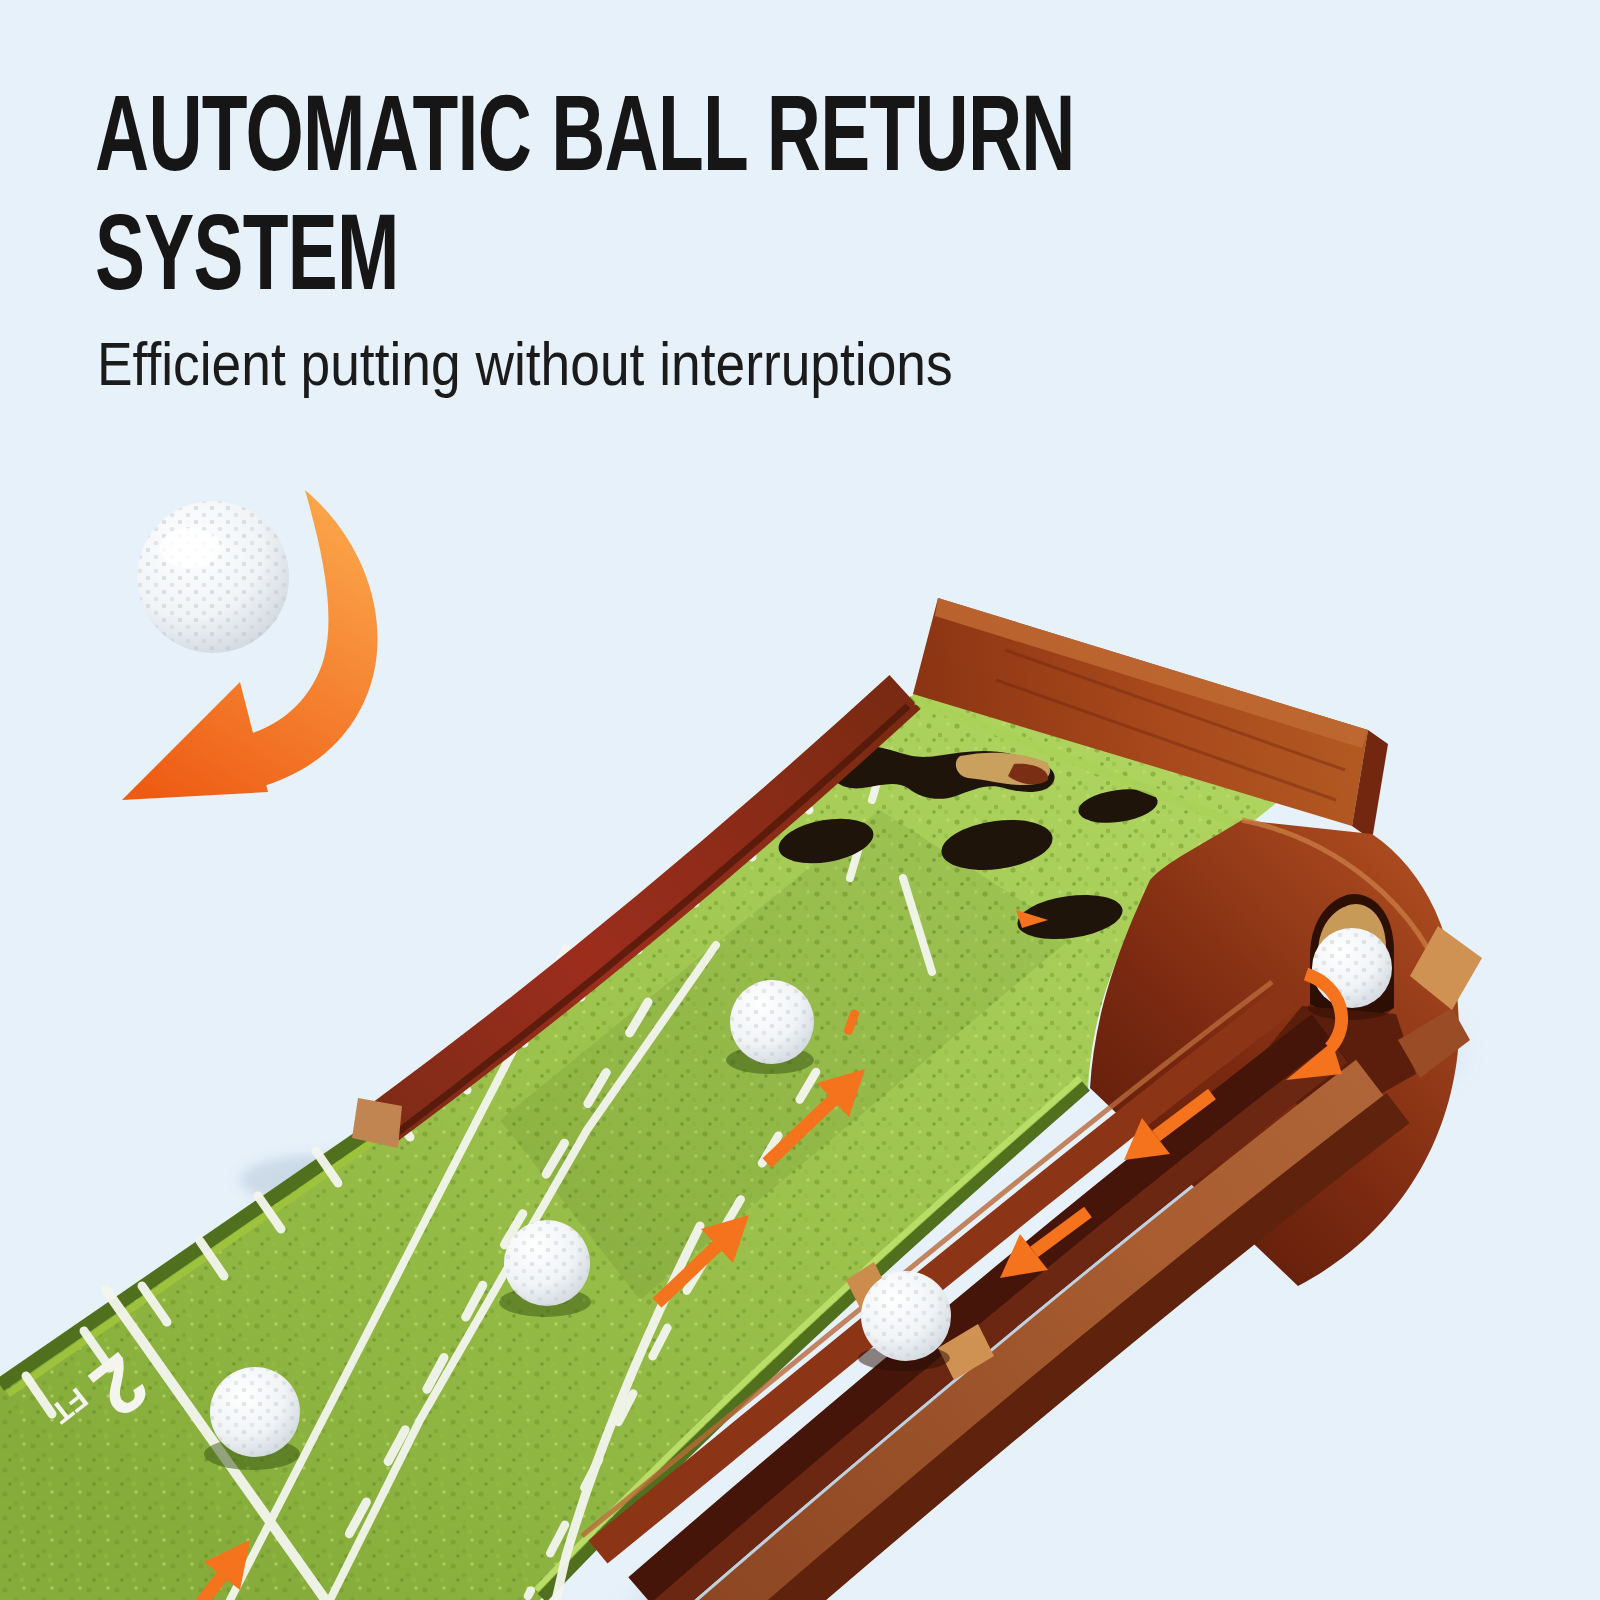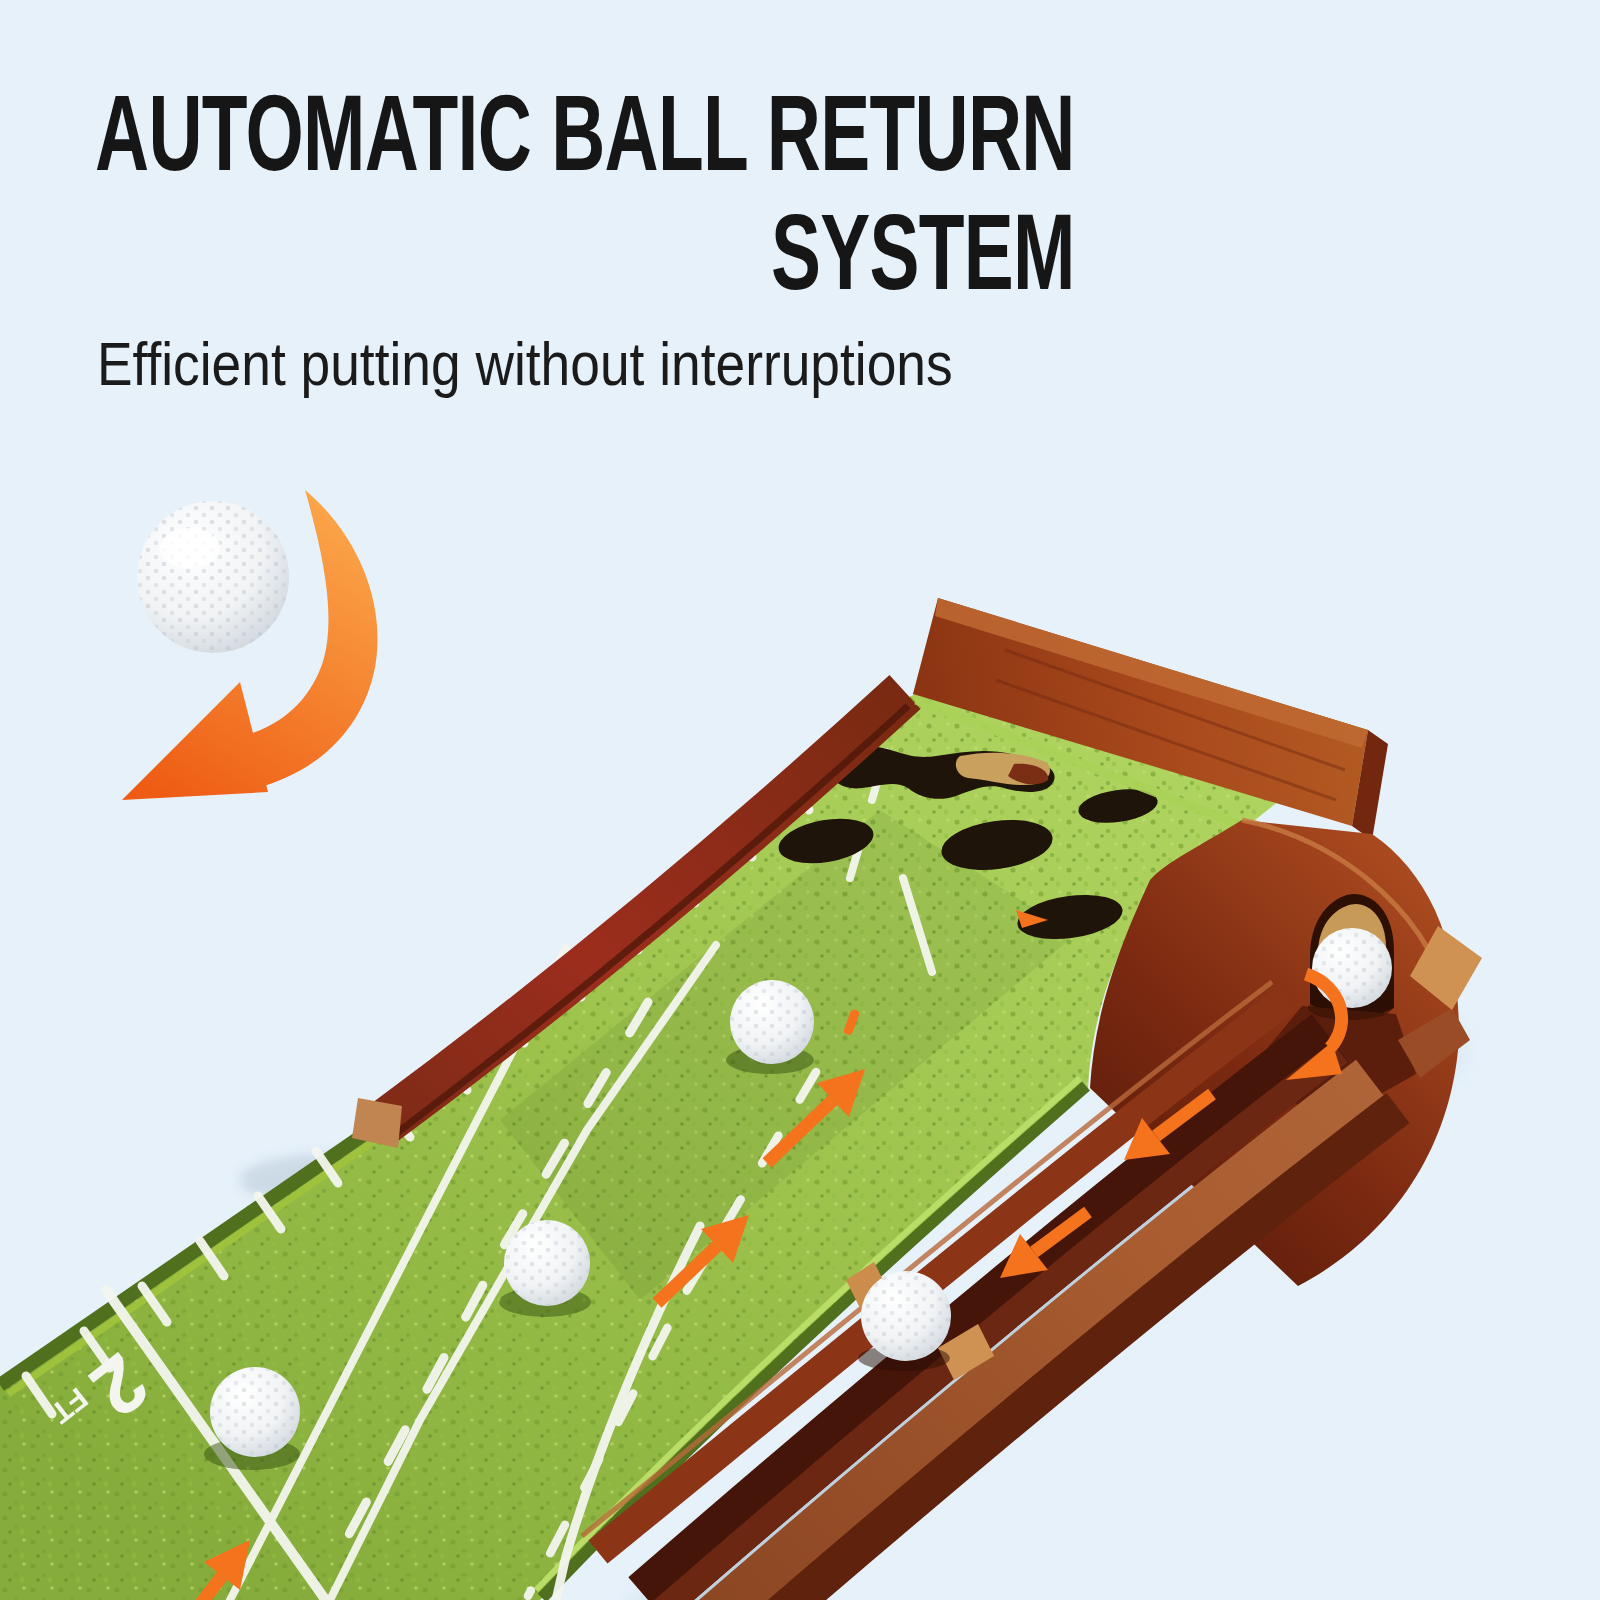--- a/index.html
+++ b/index.html
@@ -12,21 +12,20 @@
   }
   .stage svg.scene{position:absolute;left:0;top:0;width:1600px;height:1600px;display:block;}
   .headline{
     position:absolute;left:95px;top:74px;
     color:#161616;
     font-weight:700;
     font-size:107px;
     line-height:119px;
     letter-spacing:-1px;
     white-space:nowrap;
-    text-align:right;
   }
   .headline .tline{
     transform:scaleX(0.70);
     transform-origin:left center;
   }
   .subtitle{
     position:absolute;left:97px;top:326px;
     color:#1b1b1b;
     font-weight:400;
     font-size:62px;

